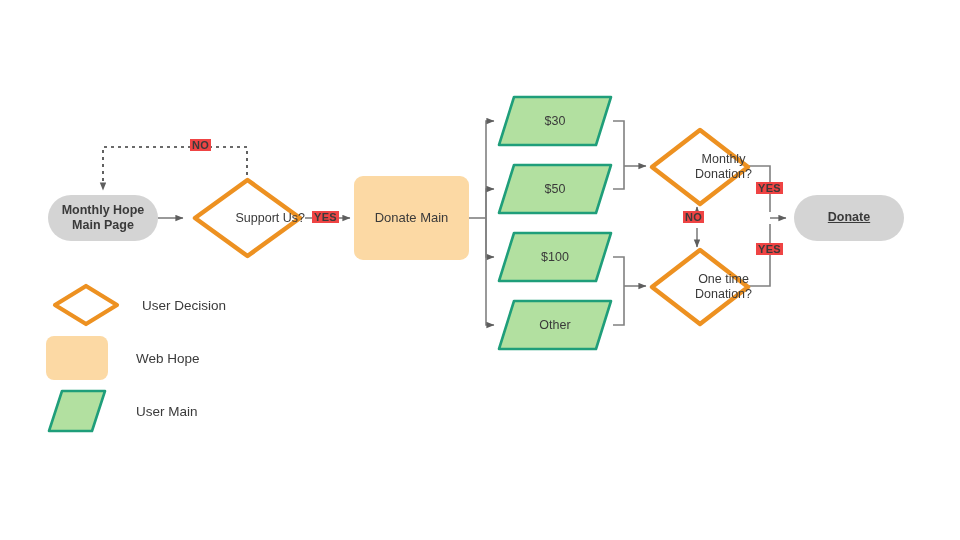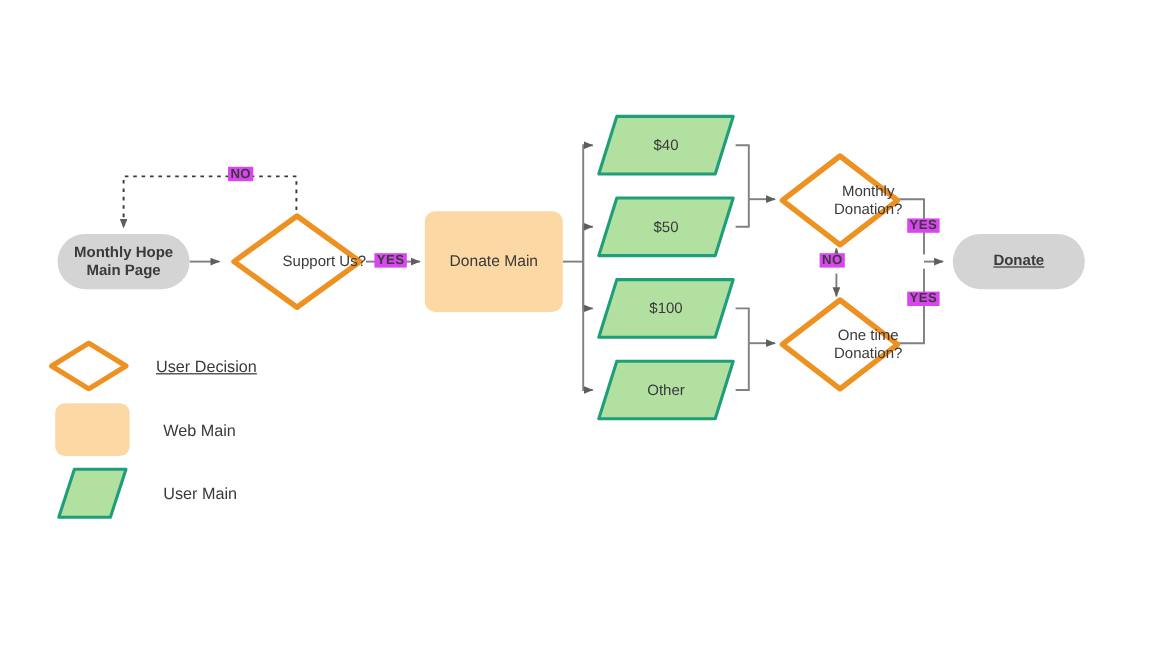--- a/index.html
+++ b/index.html
@@ -93,21 +93,21 @@
     justify-content: center;
     font-size: 12.5px;
     color: #3a3a3a;
   }
   .edge-label {
     position: absolute;
     font-size: 11px;
     font-weight: bold;
     color: #3a3a3a;
     letter-spacing: 0.3px;
-    background: #d946ef;
+    background: #ef4444;
     padding: 0 2px;
     white-space: nowrap;
   }
   .legend-item {
     position: absolute;
     display: flex;
     align-items: center;
   }
   .legend-text {
     font-size: 13.5px;
@@ -206,21 +206,21 @@
   </div>
 
   <div class="node webpage" style="left:354px; top:176px; width:115px; height:84px;">
     <span>Donate Main</span>
   </div>
 
   <div class="input-wrap" style="left:496px; top:94px; width:118px; height:54px;">
     <svg width="118" height="54" viewBox="0 0 118 54">
       <path d="M18,3 L115,3 L100,51 L3,51 Z" fill="#b2e0a0" stroke="#1f9e7a" stroke-width="2.6" stroke-linejoin="round"></path>
     </svg>
-    <div class="input-label">$40</div>
+    <div class="input-label">$30</div>
   </div>
 
   <div class="input-wrap" style="left:496px; top:162px; width:118px; height:54px;">
     <svg width="118" height="54" viewBox="0 0 118 54">
       <path d="M18,3 L115,3 L100,51 L3,51 Z" fill="#b2e0a0" stroke="#1f9e7a" stroke-width="2.6" stroke-linejoin="round"></path>
     </svg>
     <div class="input-label">$50</div>
   </div>
 
   <div class="input-wrap" style="left:496px; top:230px; width:118px; height:54px;">
@@ -258,32 +258,32 @@
         <div>One time</div>
         <div>Donation?</div>
       </div>
     </div>
   </div>
 
   <div class="node terminal" style="left:794px; top:195px; width:110px; height:46px;text-decoration:underline;">
     <span>Donate</span>
   </div>
 
-  <div class="legend-item" style="left:40px; top:283px;text-decoration:underline;">
+  <div class="legend-item" style="left:52px; top:283px;">
     <div class="legend-swatch">
       <svg width="68" height="44" viewBox="0 0 68 44">
         <path d="M34,3 L65,22 L34,41 L3,22 Z" fill="#ffffff" stroke="#ed9121" stroke-width="4.2" stroke-linejoin="round"></path>
       </svg>
     </div>
     <span class="legend-text">User Decision</span>
   </div>
 
   <div class="legend-item" style="left:46px; top:336px;">
     <div class="legend-webpage-box"></div>
-    <span class="legend-text">Web Main</span>
+    <span class="legend-text">Web Hope</span>
   </div>
 
   <div class="legend-item" style="left:46px; top:389px;">
     <div class="legend-swatch" style="width:62px;height:44px;margin-right:28px;">
       <svg width="62" height="44" viewBox="0 0 62 44">
         <path d="M16,2 L59,2 L46,42 L3,42 Z" fill="#b2e0a0" stroke="#1f9e7a" stroke-width="2.6" stroke-linejoin="round"></path>
       </svg>
     </div>
     <span class="legend-text">User Main</span>
   </div>

